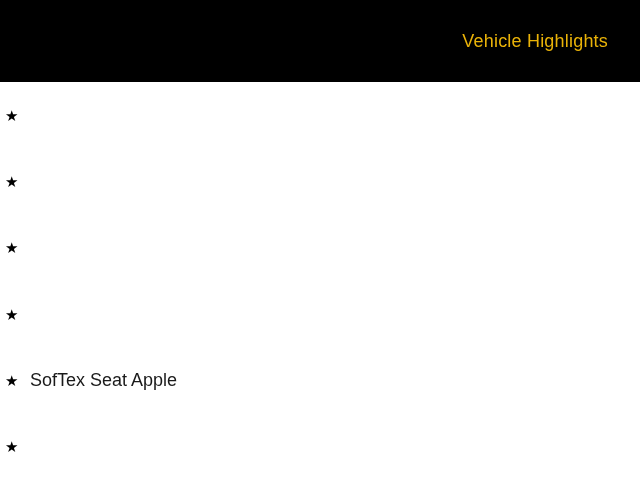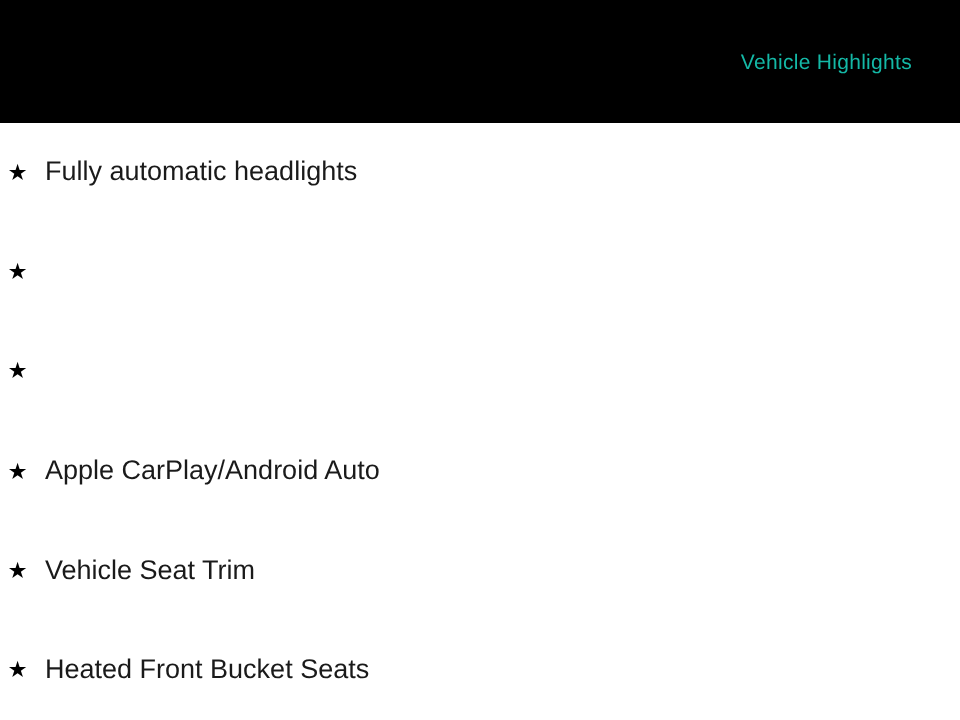--- a/index.html
+++ b/index.html
@@ -24,22 +24,22 @@
     flex: 0 0 82px;
     background: #000000;
     display: flex;
     align-items: center;
     justify-content: flex-end;
     padding-right: 32px;
     box-sizing: border-box;
   }
   .header-title {
     margin: 0;
-    color: #14b8a6;
-    font-size: 14px;
+    color: #eab308;
+    font-size: 18px;
     font-weight: 400;
     letter-spacing: 0.2px;
     line-height: 1;
   }
   .list {
     flex: 1 1 auto;
     display: flex;
     flex-direction: column;
     background: #ffffff;
   }
@@ -71,41 +71,38 @@
 <div class="page">
 
   <header class="header">
     <h1 class="header-title">Vehicle Highlights</h1>
   </header>
 
   <main class="list">
 
     <div class="row">
       <span class="star">★</span>
-      <span class="label">Fully automatic headlights</span>
     </div>
 
     <div class="row">
       <span class="star">★</span>
     </div>
 
     <div class="row">
       <span class="star">★</span>
     </div>
 
     <div class="row">
       <span class="star">★</span>
-      <span class="label">Apple CarPlay/Android Auto</span>
     </div>
 
     <div class="row">
       <span class="star">★</span>
-      <span class="label">Vehicle Seat Trim</span>
+      <span class="label">SofTex Seat Apple</span>
     </div>
 
     <div class="row">
       <span class="star">★</span>
-      <span class="label">Heated Front Bucket Seats</span>
     </div>
 
   </main>
 
 </div>
 
 </body></html>

